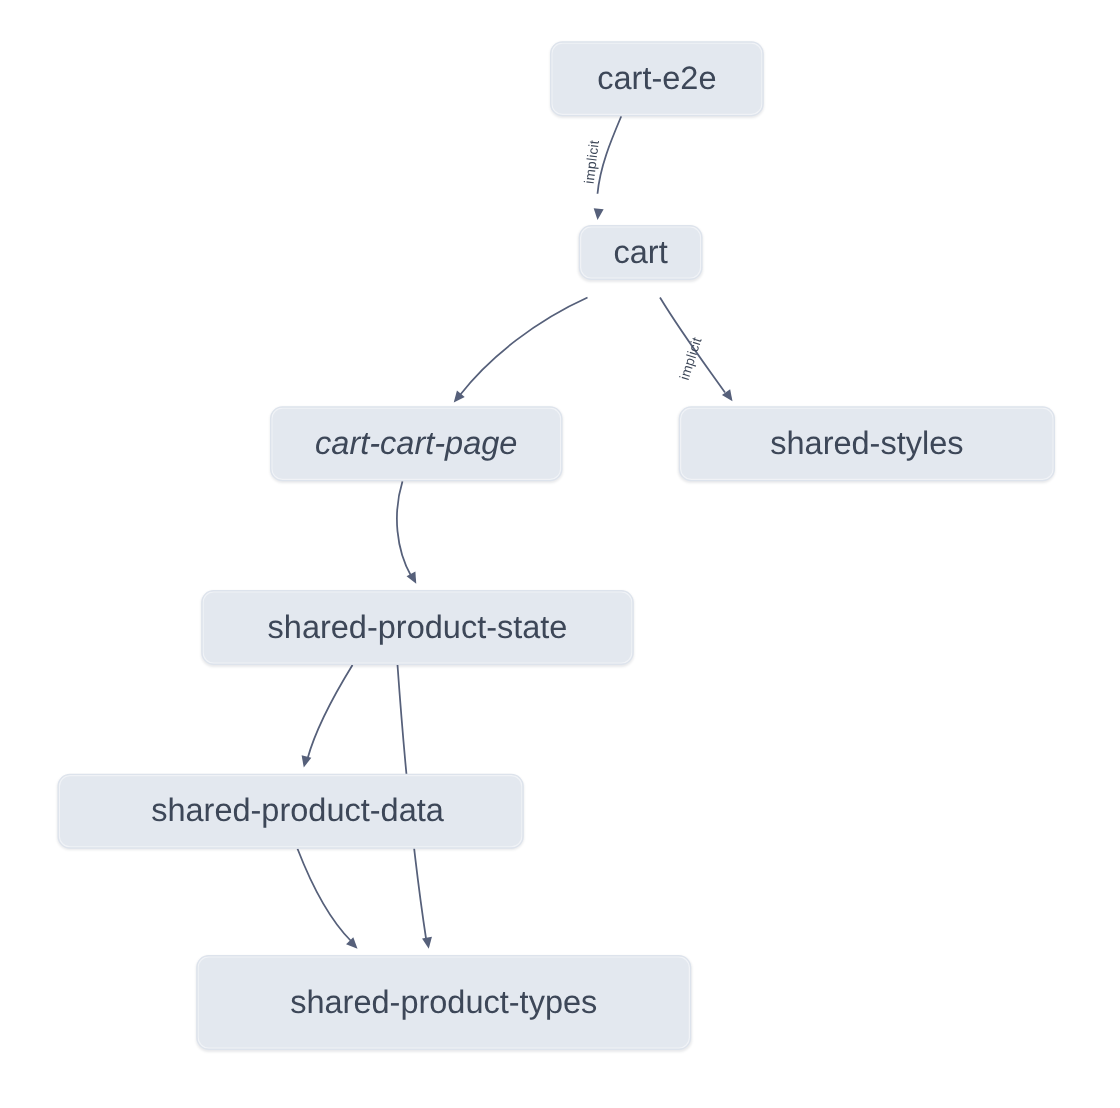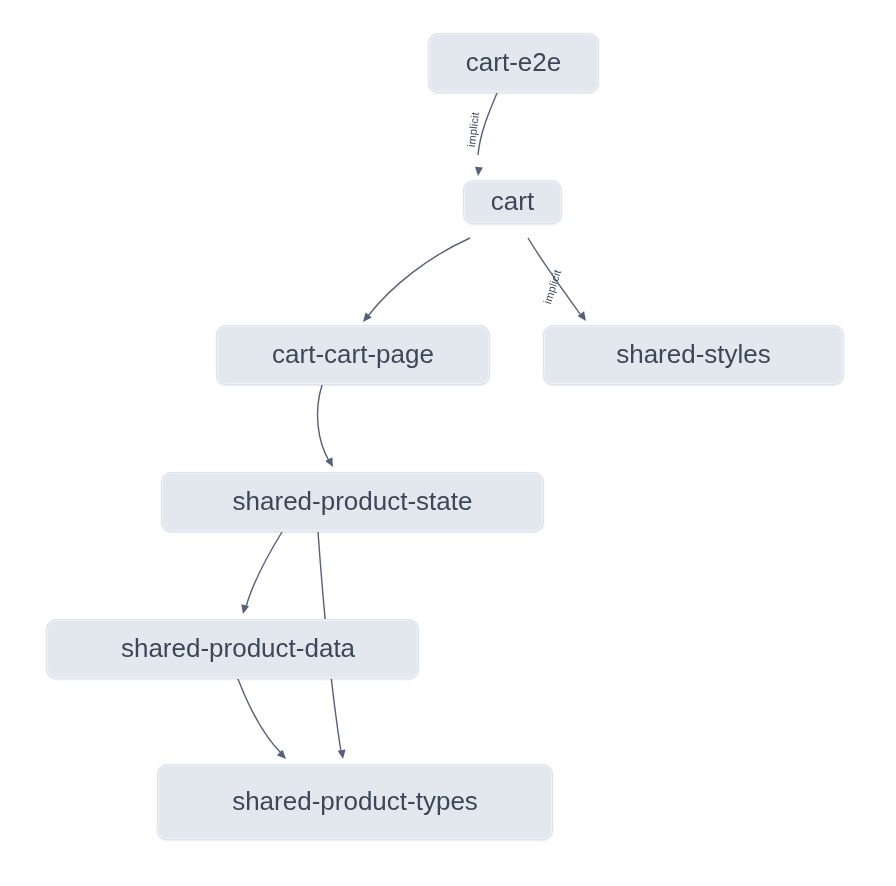--- a/index.html
+++ b/index.html
@@ -98,33 +98,33 @@
         <path class="edge-path" d="M 318 532 C 322 588, 330 680, 341 752"></path>
         <path class="edge-head" d="M 0 0 L -9 -4 L -9 4 Z" transform="translate(343,759) rotate(81)"></path>
       </g>
       <g>
         <path class="edge-path" d="M 238 679 C 250 710, 265 737, 281 753"></path>
         <path class="edge-head" d="M 0 0 L -9 -4 L -9 4 Z" transform="translate(286,759) rotate(46)"></path>
       </g>
     </svg>
 
   <div id="node-layer">
-      <div class="node" style="left: 428px; top: 33px; width: 171px; height: 60px;">
+      <div class="node" style="left: 440px; top: 33px; width: 171px; height: 60px;">
         <span class="node-label">cart-e2e</span>
       </div>
       <div class="node" style="left: 463px; top: 180px; width: 99px; height: 44px;">
         <span class="node-label">cart</span>
       </div>
-      <div class="node" style="left: 216px; top: 325px; width: 274px; height: 60px;">
+      <div class="node" style="left: 216px; top: 325px; width: 234px; height: 60px; font-style: italic;">
         <span class="node-label">cart-cart-page</span>
       </div>
       <div class="node" style="left: 543px; top: 325px; width: 301px; height: 60px;">
         <span class="node-label">shared-styles</span>
       </div>
-      <div class="node" style="left: 161px; top: 472px; width: 383px; height: 60px;">
+      <div class="node" style="left: 161px; top: 472px; width: 346px; height: 60px;">
         <span class="node-label">shared-product-state</span>
       </div>
       <div class="node" style="left: 46px; top: 619px; width: 373px; height: 60px; padding-left: 11px;">
         <span class="node-label">shared-product-data</span>
       </div>
       <div class="node" style="left: 157px; top: 764px; width: 396px; height: 76px;">
         <span class="node-label">shared-product-types</span>
       </div>
     </div>
 

